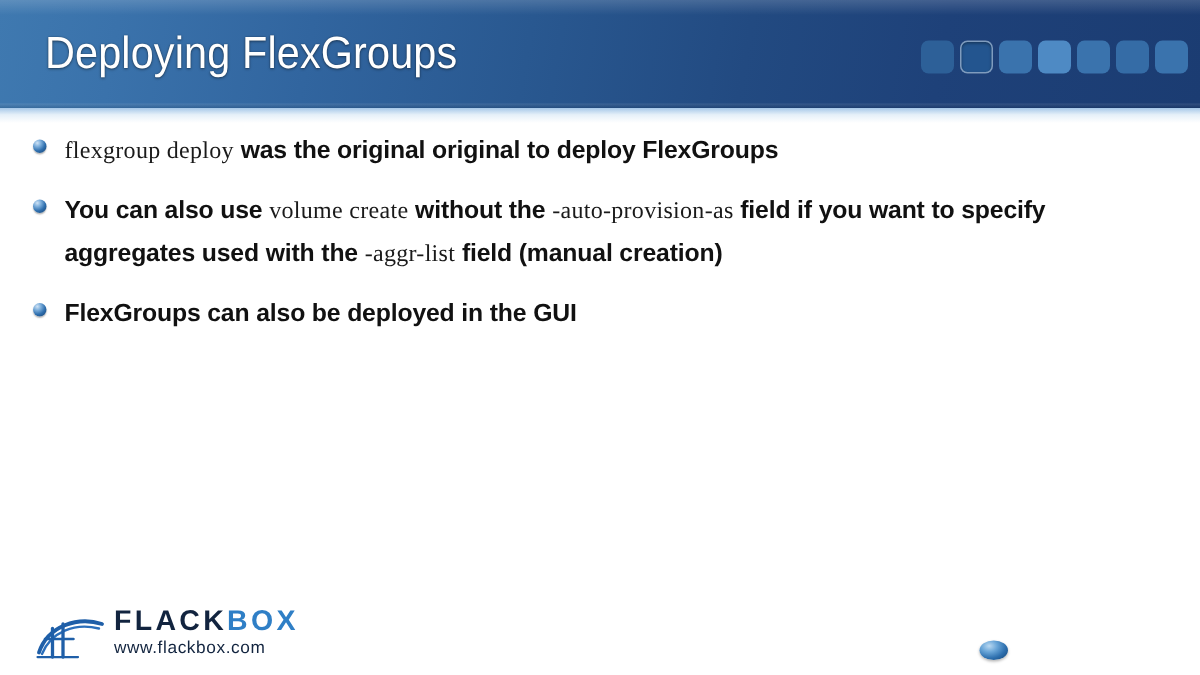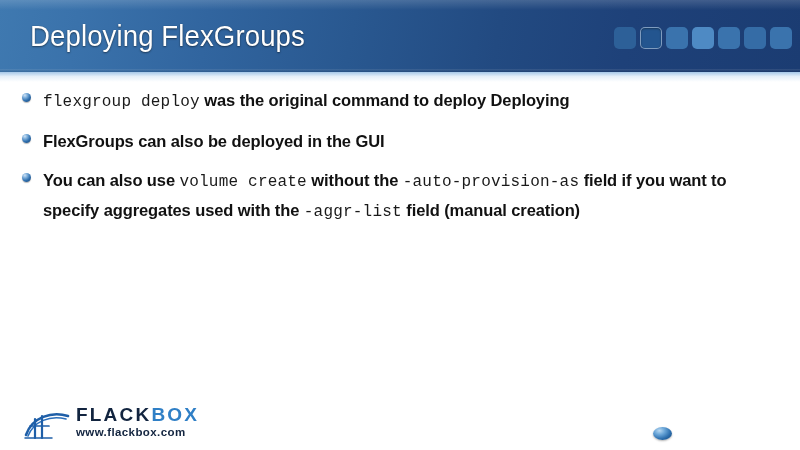--- a/index.html
+++ b/index.html
@@ -124,21 +124,21 @@
   .bullet-text {
     flex: 1 1 auto;
     color: #111111;
     font-size: 16.5px;
     line-height: 28px;
     font-family: "Liberation Sans Narrow", "Liberation Sans", sans-serif;
     font-weight: 700;
     letter-spacing: -0.1px;
   }
   .bullet-text .mono {
-    font-family: Liberation Mono, monospace;
+    font-family: Liberation Serif, serif;
     font-weight: 400;
     font-size: 16px;
     letter-spacing: 0.2px;
     color: #1a1a1a;
   }
 
   
   .logo {
     position: absolute;
     left: 22px;
@@ -164,21 +164,21 @@
     font-weight: 700;
     letter-spacing: 2.2px;
     white-space: nowrap;
   }
   .logo-word .flack { color: #12243f; }
   .logo-word .box   { color: #2f7fc6; }
   .logo-url {
     margin-top: 3px;
     font-family: "Liberation Sans", sans-serif;
     font-size: 11.5px;
-    font-weight: 700;
+    font-weight: 400;
     letter-spacing: 0.4px;
     color: #12243f;
     white-space: nowrap;
   }
 
   
   .nav-button {
     position: absolute;
     right: 12px;
     bottom: 10px;
@@ -206,29 +206,29 @@
       <div class="hsq" style="background: rgb(58, 115, 173);"></div>
       <div class="hsq" style="background: rgb(53, 108, 166);"></div>
       <div class="hsq" style="background: rgb(58, 115, 173);"></div>
     </div>
   </div>
   <div class="header-underglow"></div>
 
   <div class="body">
       <div class="bullet-row">
         <span class="bullet-marker"></span>
-        <div class="bullet-text"><span class="mono">flexgroup deploy</span><span>  was the original command to deploy Deploying</span></div>
+        <div class="bullet-text"><span class="mono">flexgroup deploy</span><span>  was the original original to deploy FlexGroups</span></div>
+      </div>
+      <div class="bullet-row">
+        <span class="bullet-marker"></span>
+        <div class="bullet-text"><span>You can also use </span><span class="mono">volume create</span><span>  without the </span><span class="mono">-auto-provision-as</span><span> field if you want to specify aggregates used with the </span><span class="mono">-aggr-list</span><span>  field (manual creation)</span></div>
       </div>
       <div class="bullet-row">
         <span class="bullet-marker"></span>
         <div class="bullet-text"><span>FlexGroups can also be deployed in the GUI</span></div>
-      </div>
-      <div class="bullet-row">
-        <span class="bullet-marker"></span>
-        <div class="bullet-text"><span>You can also use </span><span class="mono">volume create</span><span>  without the </span><span class="mono">-auto-provision-as</span><span> field if you want to specify aggregates used with the </span><span class="mono">-aggr-list</span><span>  field (manual creation)</span></div>
       </div>
     </div>
 
   <div class="logo">
     <svg class="logo-mark" viewBox="0 0 52 38">
       <path d="M4 30 C10 12, 30 6, 46 11" fill="none" stroke="#1f5fa8" stroke-width="2.6" stroke-linecap="round"></path>
       <path d="M6 31 C12 16, 28 10, 44 14" fill="none" stroke="#2b6fbb" stroke-width="1.6" stroke-linecap="round"></path>
       <path d="M13 33 L13 14" stroke="#1f5fa8" stroke-width="2.2" stroke-linecap="round"></path>
       <path d="M20 33 L20 11" stroke="#1f5fa8" stroke-width="2.2" stroke-linecap="round"></path>
       <path d="M8 21 L27 21" stroke="#1f5fa8" stroke-width="1.7" stroke-linecap="round"></path>

